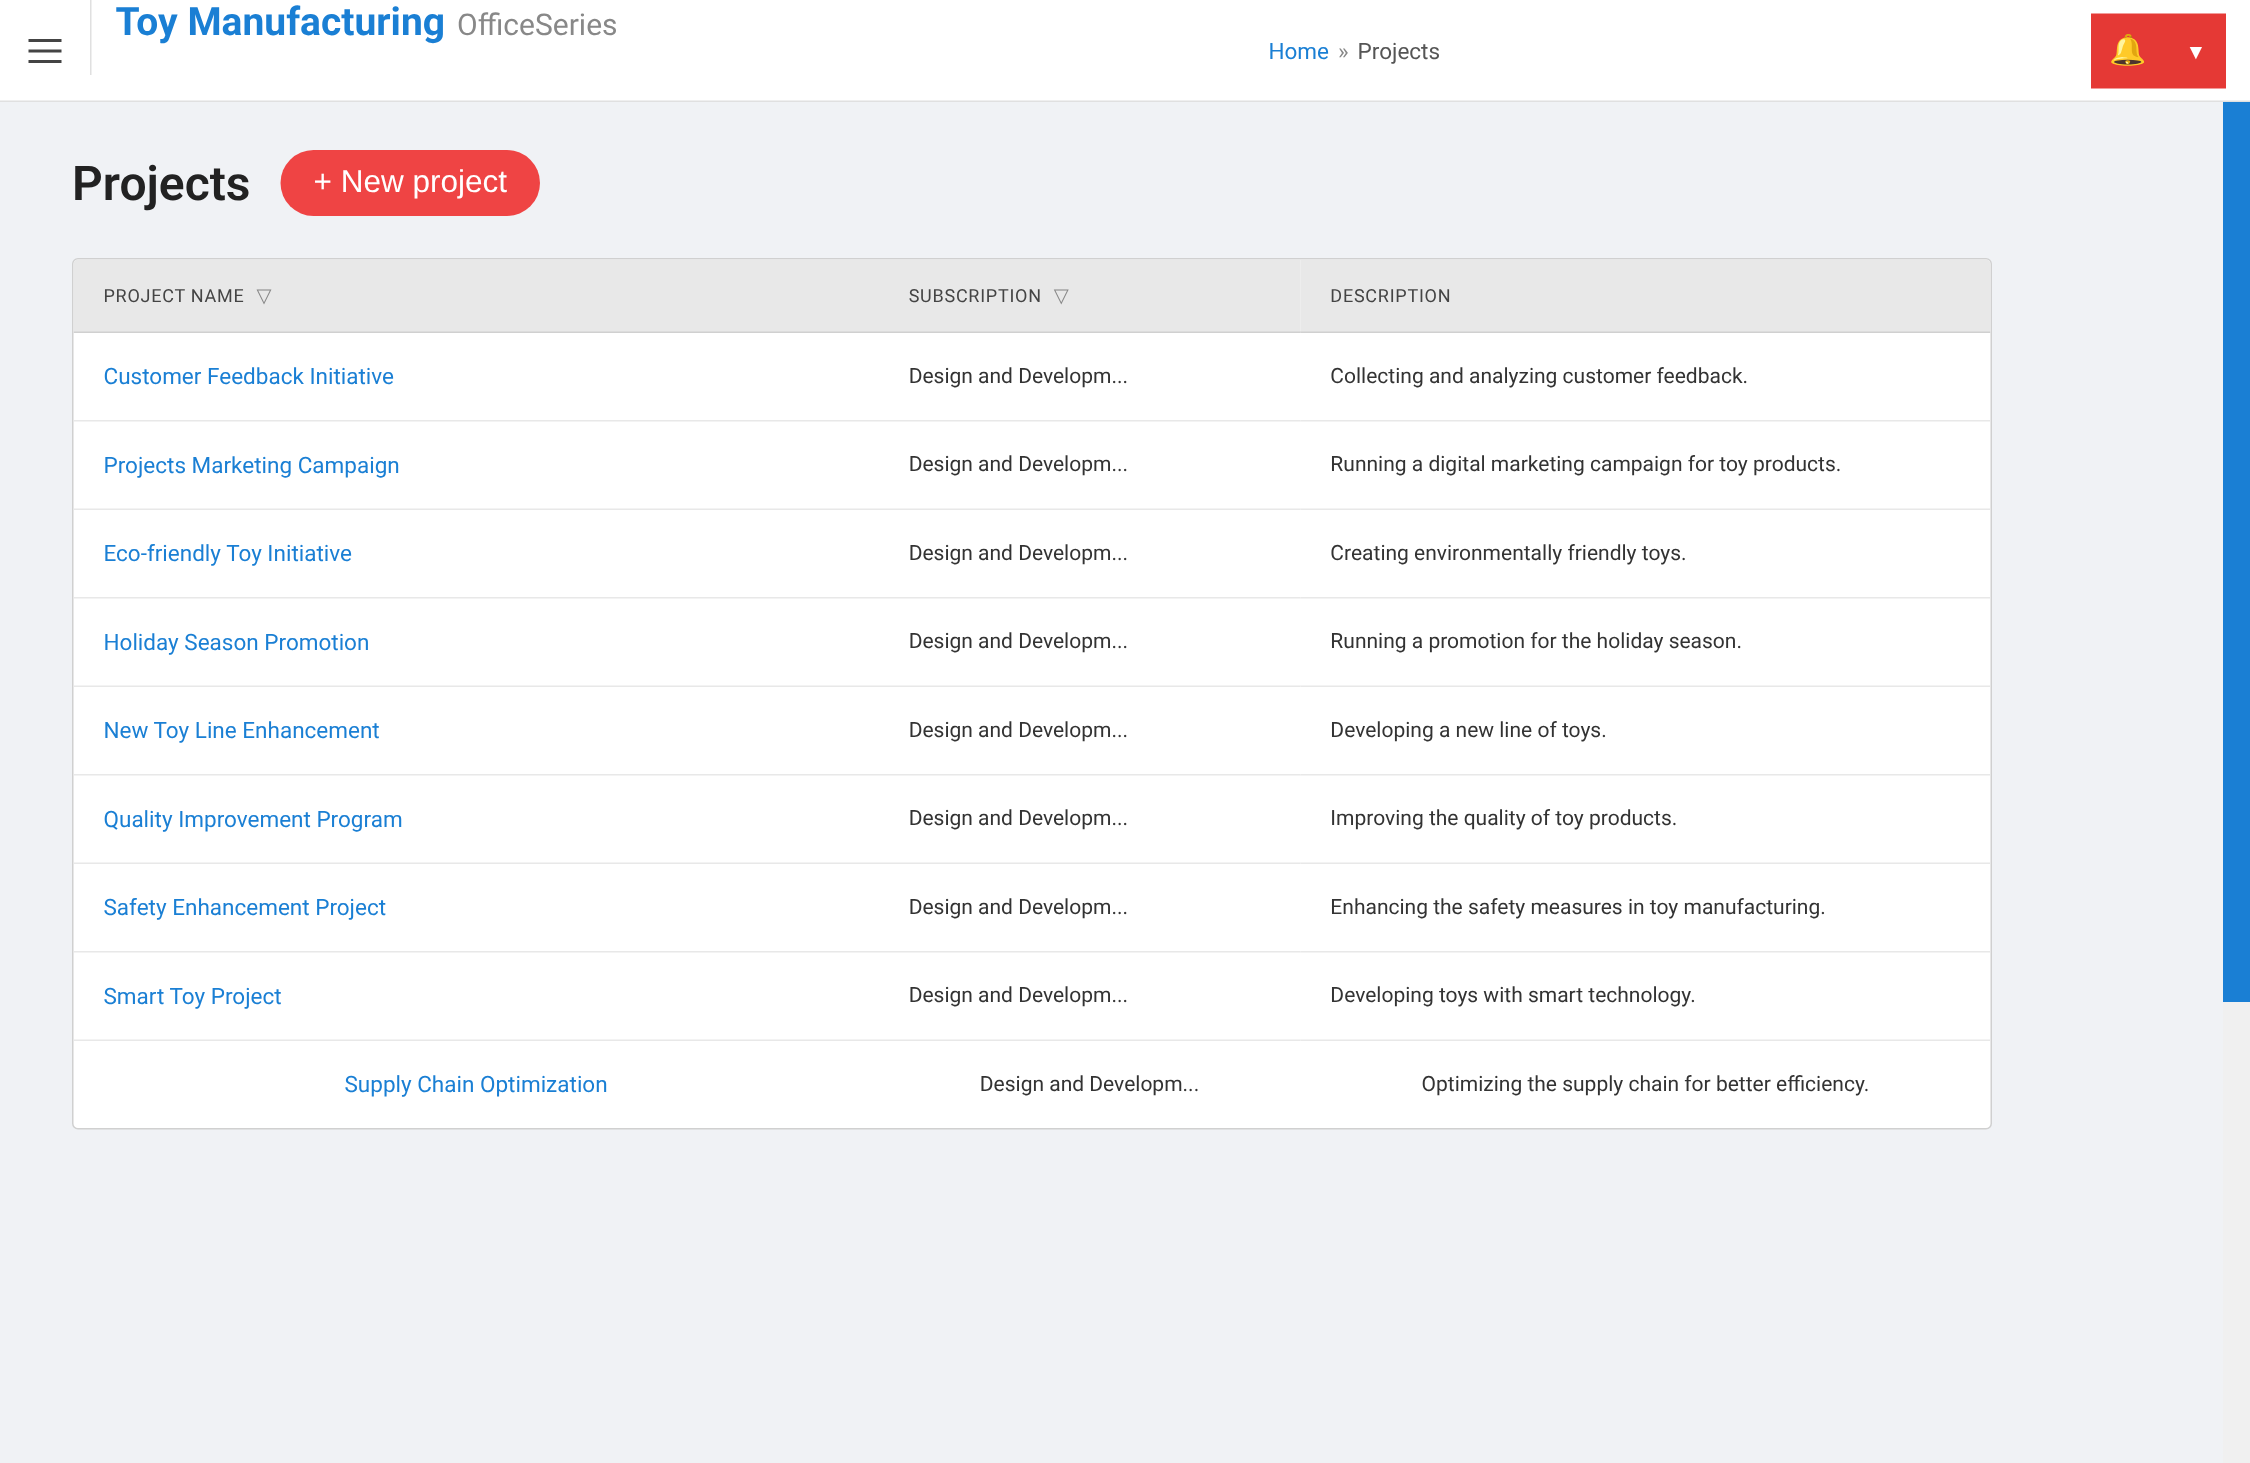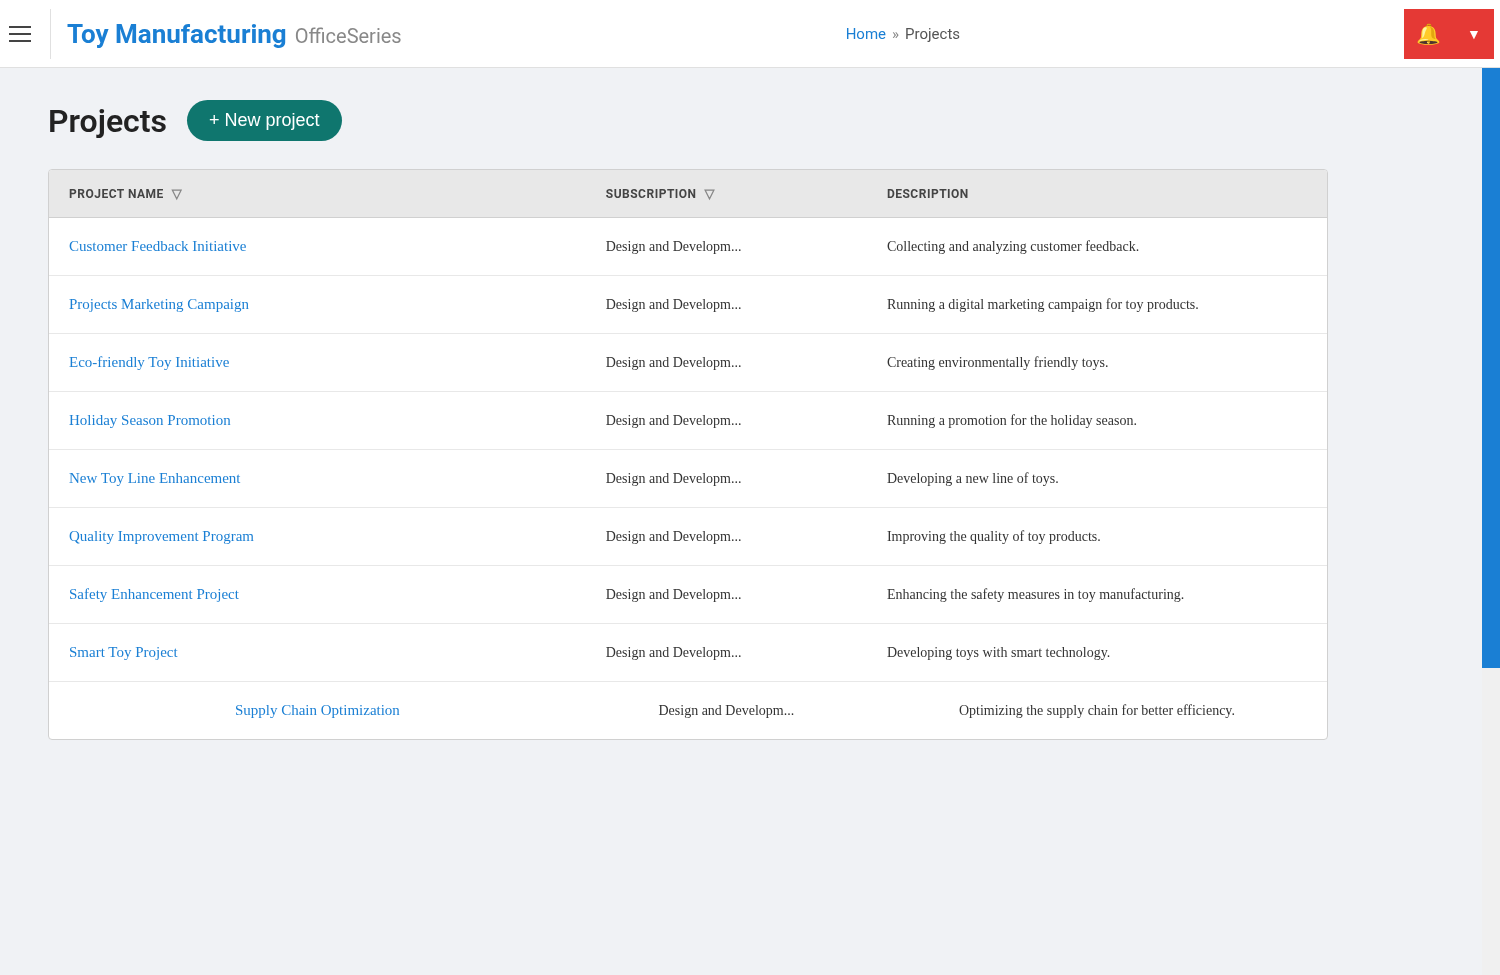--- a/index.html
+++ b/index.html
@@ -12,25 +12,24 @@
       font-family: -apple-system, BlinkMacSystemFont, 'Segoe UI', Roboto, sans-serif;
       background-color: #f0f2f5;
       min-height: 975px;
       width: 1500px;
       overflow-x: hidden;
     }
 
     
     .navbar {
       display: flex;
-      align-items: center;
       background-color: #ffffff;
       border-bottom: 1px solid #e0e0e0;
       height: 68px;
-      padding: 0 6px;
+      padding: 0 16px;
       position: relative;
       z-index: 10;
     }
 
     .navbar-menu-icon {
       font-size: 20px;
       cursor: pointer;
       color: #444;
       margin-right: 16px;
       display: flex;
@@ -138,26 +137,26 @@
       margin-bottom: 28px;
     }
 
     .page-title {
       font-size: 32px;
       font-weight: 600;
       color: #222;
     }
 
     .new-project-btn {
-      background-color: #0f766e;
+      background-color: #ef4444;
       color: white;
       border: none;
       border-radius: 24px;
       padding: 10px 22px;
-      font-size: 18px;
+      font-size: 21px;
       font-weight: 500;
       cursor: pointer;
       display: flex;
       align-items: center;
       gap: 6px;
     }
 
     
     .table-container {
       background-color: #ffffff;
@@ -174,41 +173,40 @@
     }
 
     thead tr {
       background-color: #e8e8e8;
     }
 
     thead th {
       padding: 16px 20px;
       text-align: left;
       font-size: 12px;
-      font-weight: 700;
+      font-weight: 400;
       color: #444;
       letter-spacing: 0.5px;
       text-transform: uppercase;
       border-bottom: 1px solid #d0d0d0;
     }
 
     .th-with-filter {
       display: flex;
       align-items: center;
       gap: 8px;
     }
 
     .filter-icon {
       color: #888;
       font-size: 13px;
     }
 
     tbody tr {
       border-bottom: 1px solid #e8e8e8;
-      font-family: Liberation Serif, serif;
     }
 
     tbody tr:last-child {
       border-bottom: none;
       text-align: center;
     }
 
     tbody td {
       padding: 20px 20px;
       font-size: 14px;

